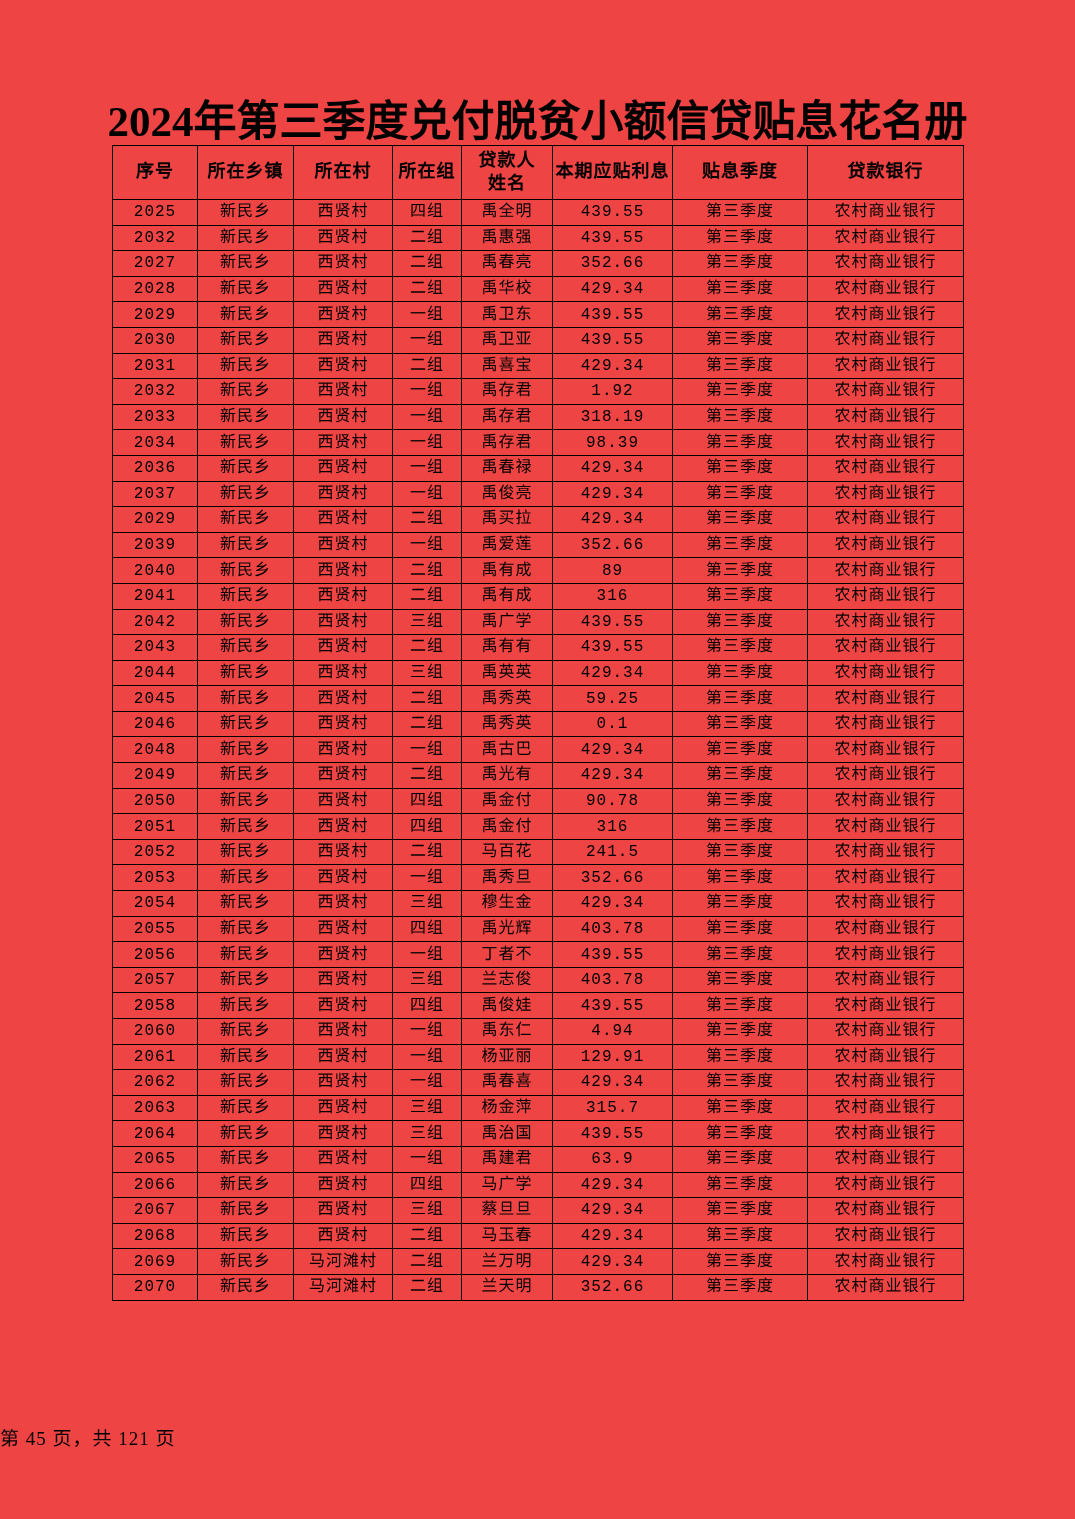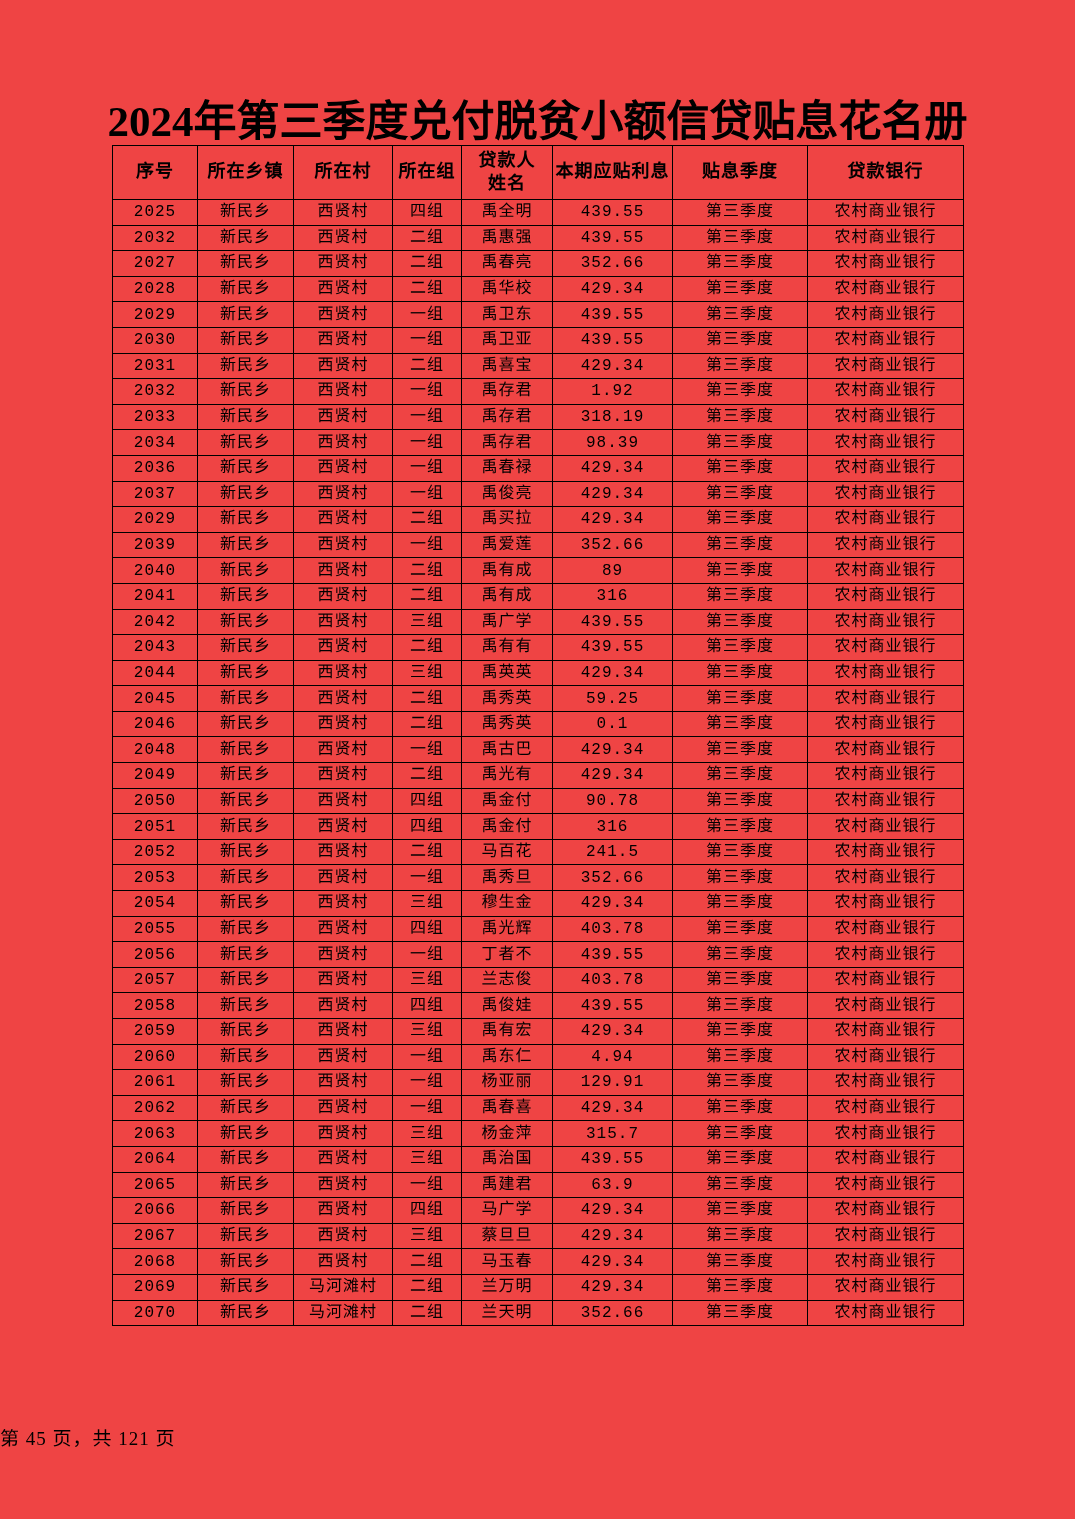--- a/index.html
+++ b/index.html
@@ -415,30 +415,20 @@
         <td>2058</td>
         <td>新民乡</td>
         <td>西贤村</td>
         <td>四组</td>
         <td>禹俊娃</td>
         <td>439.55</td>
         <td>第三季度</td>
         <td>农村商业银行</td>
       </tr>
         <tr>
-        <td>2059</td>
-        <td>新民乡</td>
-        <td>西贤村</td>
-        <td>三组</td>
-        <td>禹有宏</td>
-        <td>429.34</td>
-        <td>第三季度</td>
-        <td>农村商业银行</td>
-      </tr>
-        <tr>
         <td>2060</td>
         <td>新民乡</td>
         <td>西贤村</td>
         <td>一组</td>
         <td>禹东仁</td>
         <td>4.94</td>
         <td>第三季度</td>
         <td>农村商业银行</td>
       </tr>
         <tr>

